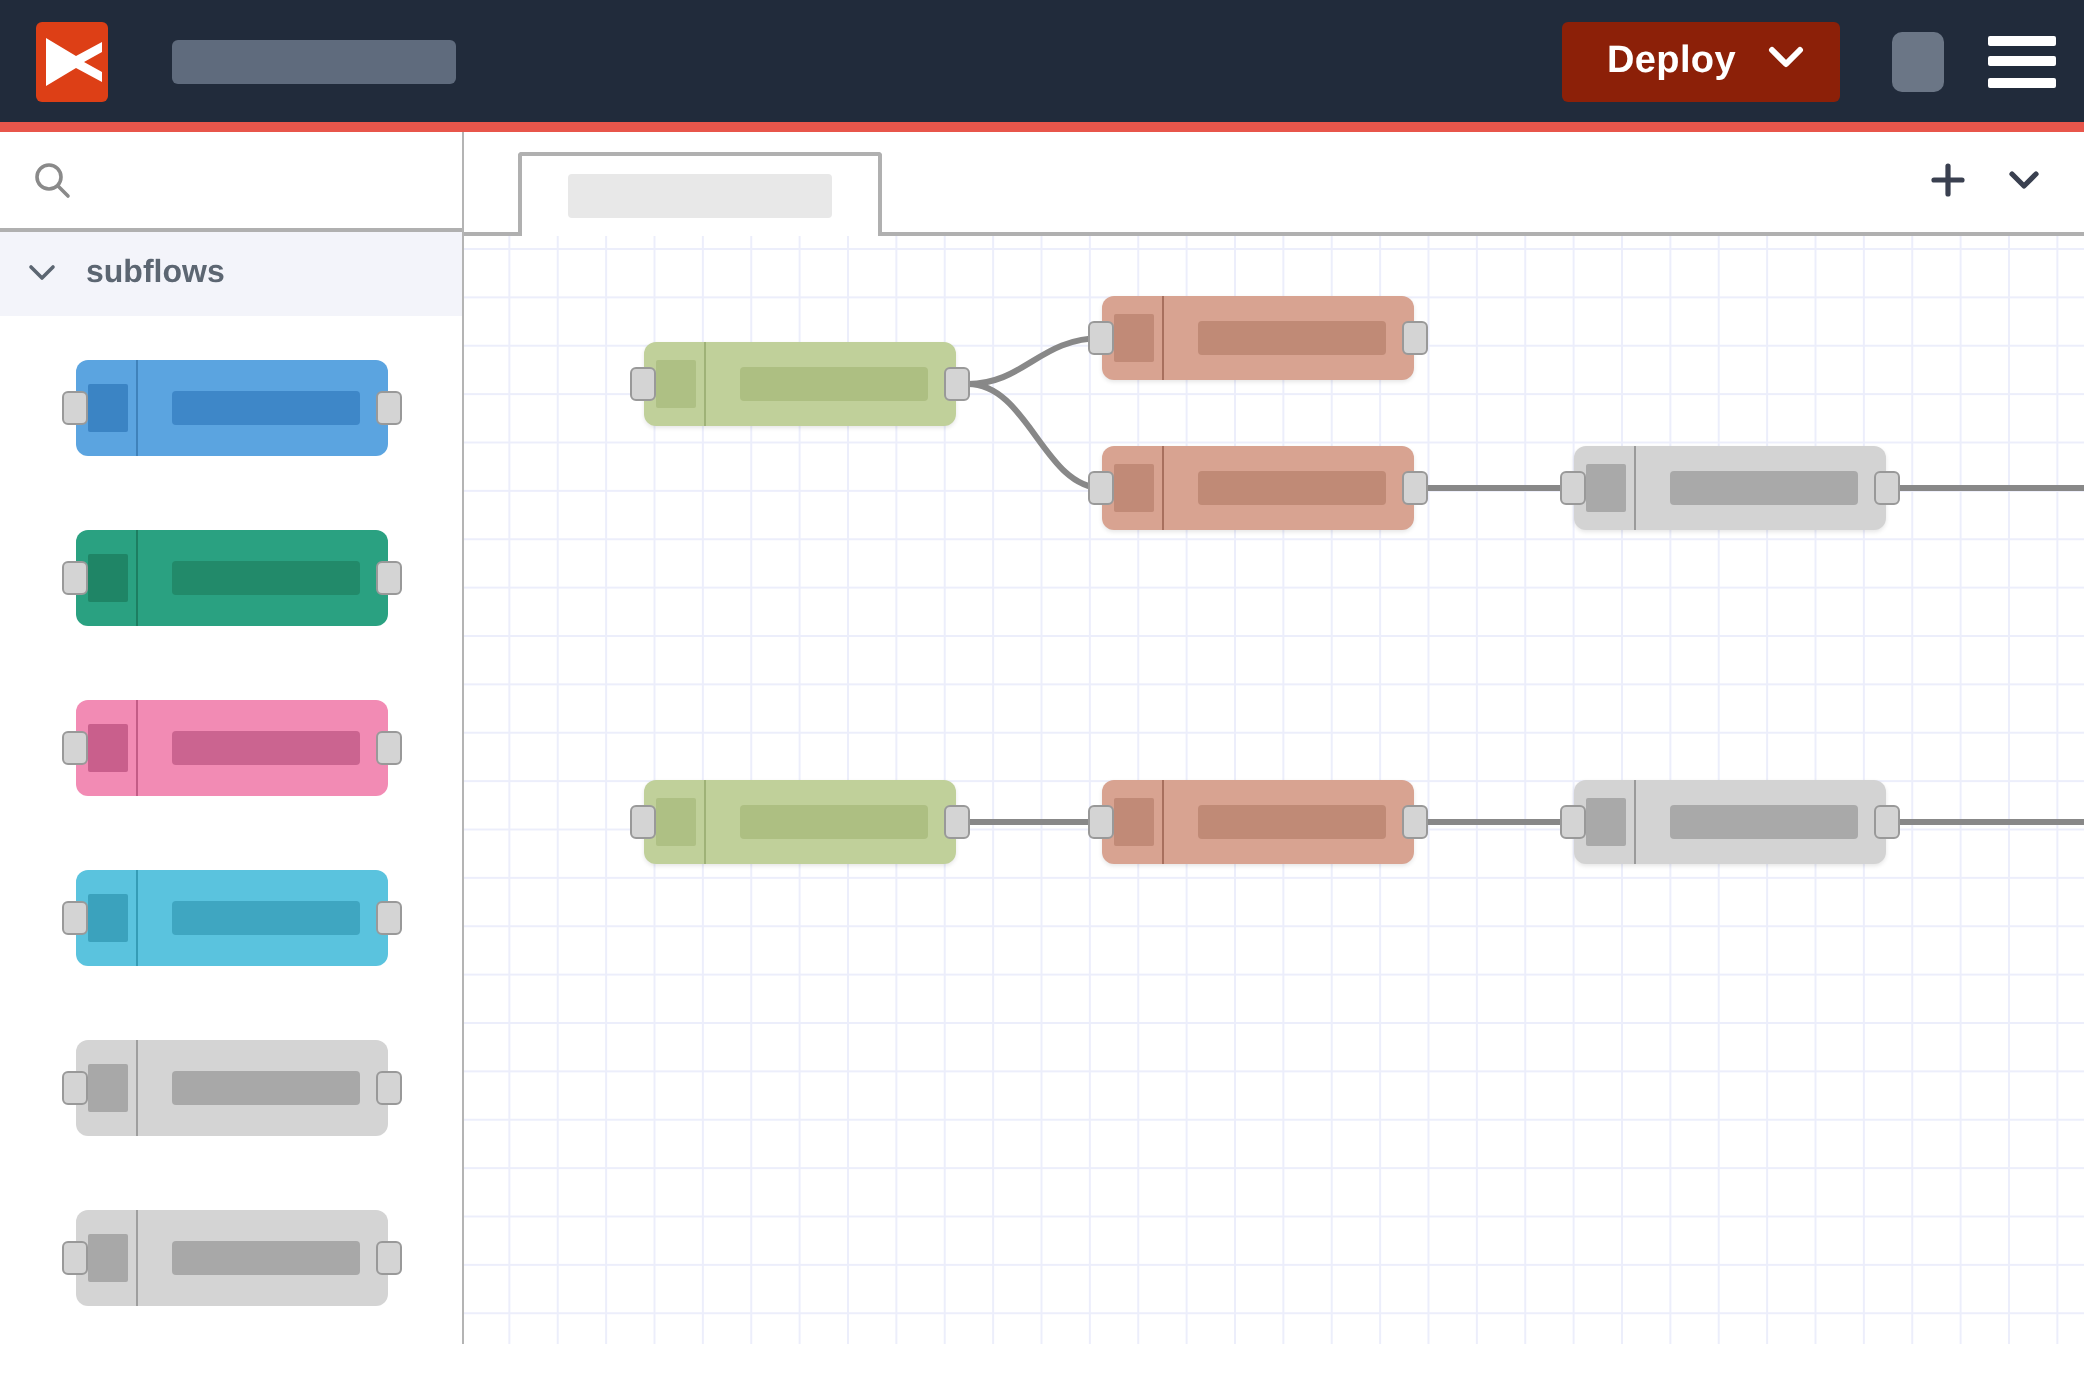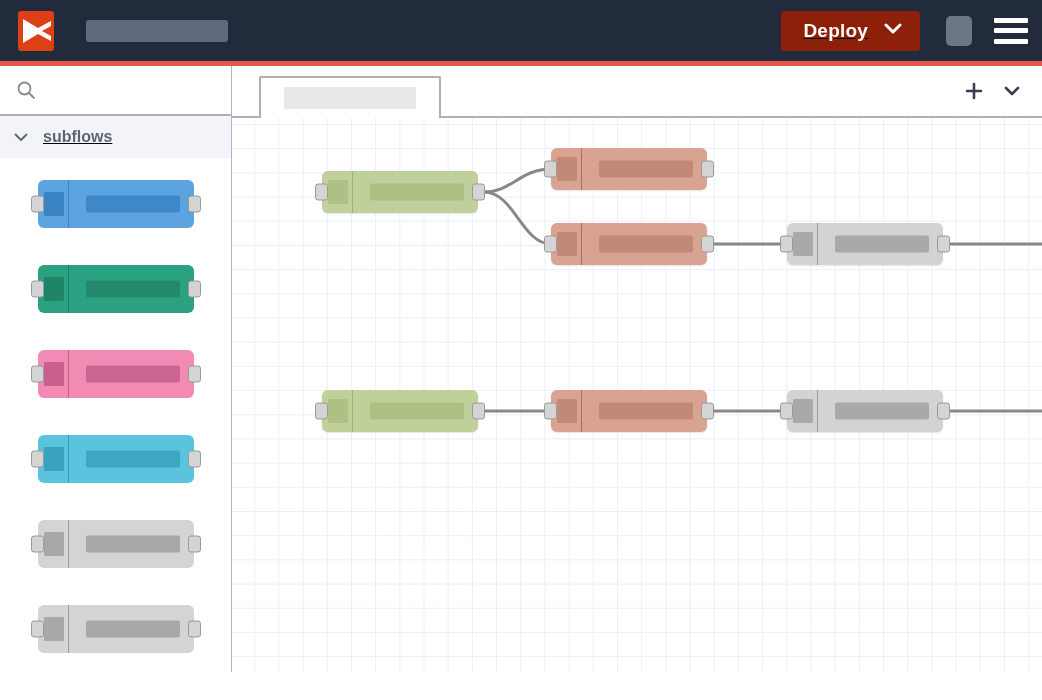--- a/index.html
+++ b/index.html
@@ -12,21 +12,20 @@
     font-family: "Liberation Sans", sans-serif;
     background: #ffffff;
   }
 
   #app {
     position: relative;
     width: 1042px;
     height: 672px;
     display: flex;
     flex-direction: column;
-    text-decoration: underline;
   }
 
   
   .header {
     position: relative;
     height: 66px;
     flex: 0 0 66px;
     background: #212b3b;
     display: flex;
     align-items: center;

